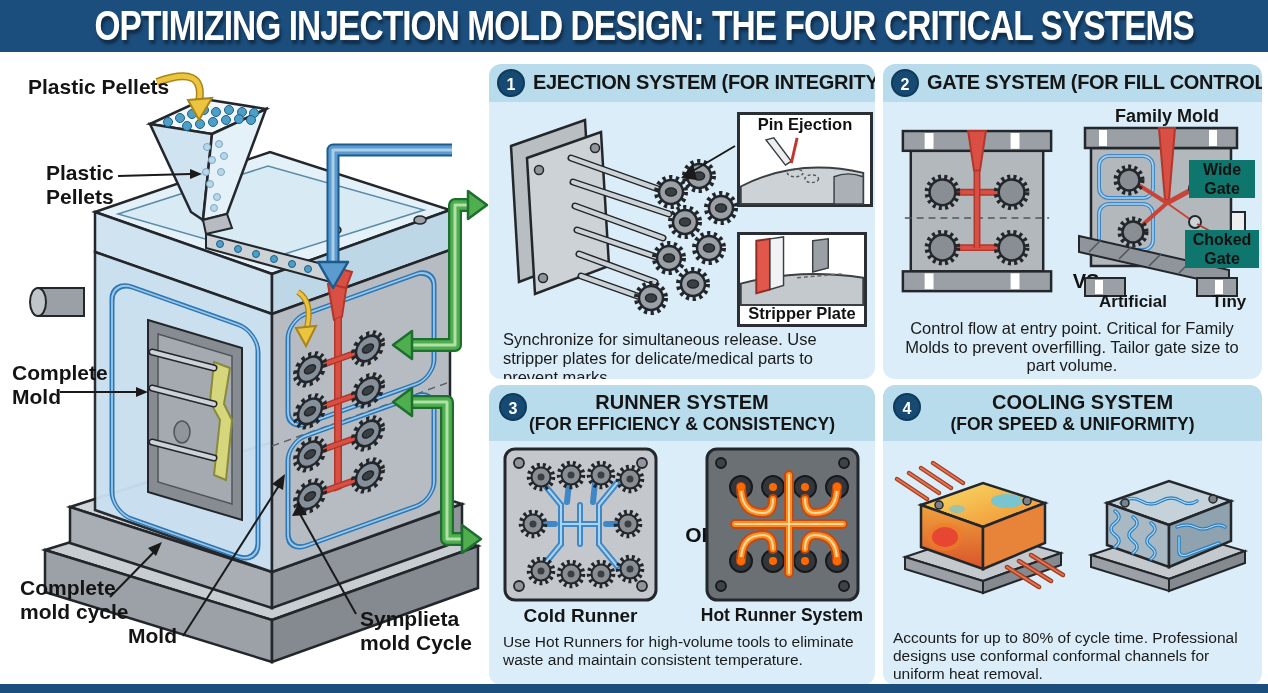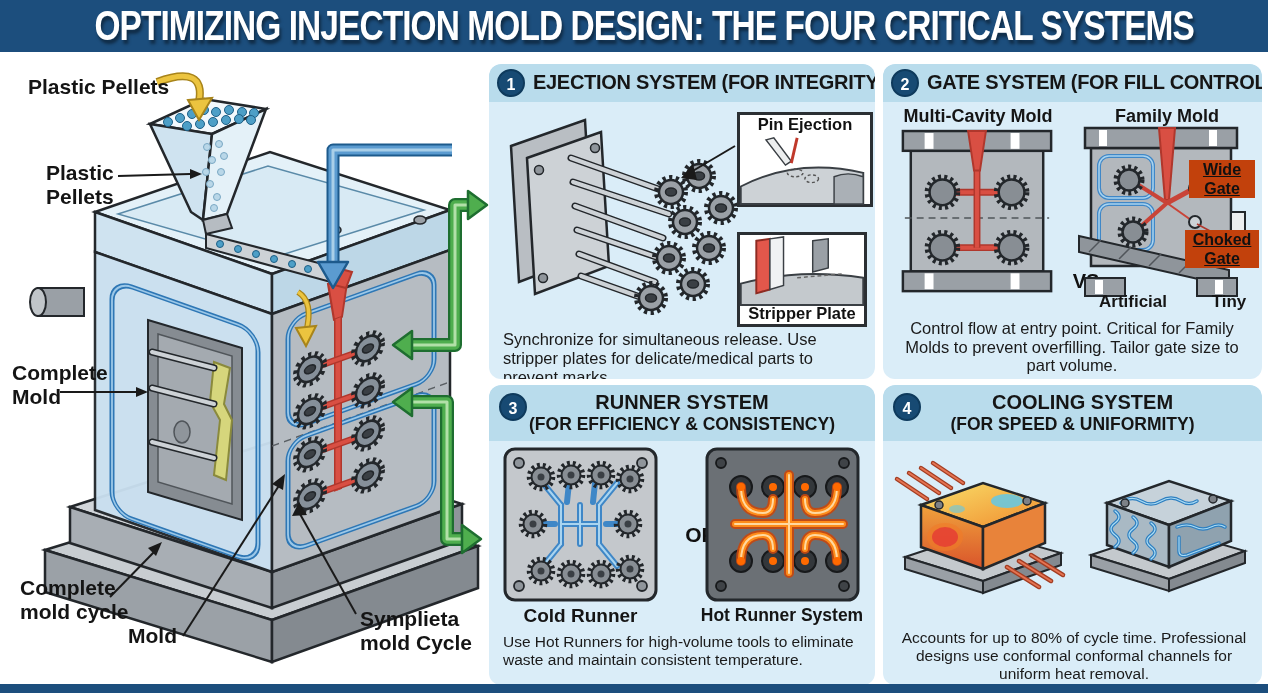--- a/index.html
+++ b/index.html
@@ -23,22 +23,22 @@
   .badge{position:absolute;width:28px;height:28px;border-radius:50%;background:#174a73;
          border:2px solid #0e3a5c;color:#fff;font-weight:bold;font-size:16px;line-height:28px;
          text-align:center;box-sizing:border-box;}
   .ptitle{position:absolute;font-weight:bold;font-size:20px;letter-spacing:-.3px;white-space:nowrap;}
   .ptitle2{position:absolute;left:0;right:0;text-align:center;font-weight:bold;white-space:nowrap;}
   .body-text{position:absolute;color:#1a1a1a;}
   .sub-label{position:absolute;font-weight:bold;text-align:center;}
   .inset{position:absolute;background:#ffffff;border:3px solid #2b2f33;box-sizing:border-box;}
   .inset .cap{display:block;text-align:center;font-size:16.5px;font-weight:600;line-height:19px;color:#111;}
   .vs-label{position:absolute;font-weight:bold;color:#111;text-align:center;}
-  .gate-label{position:absolute;background:#c2410c;padding:0 2px;font-size:16px;font-weight:600;
-              line-height:19px;text-align:center;color:#111;text-decoration:underline;}
+  .gate-label{position:absolute;background:#0f766e;padding:0 2px;font-size:16px;font-weight:600;
+              line-height:19px;text-align:center;color:#111;}
   svg{position:absolute;overflow:visible;}
   svg text{font-family:"Liberation Sans", sans-serif;}
   .diag-label{font-size:21px;font-weight:600;fill:#141414;}
 </style>
 </head>
 <body>
 
 <div class="page">
 
   <div class="title-bar">
@@ -306,21 +306,20 @@
     </div>
 
     <div class="body-text" style="left:14px;top:266px;width:362px;font-size:16.5px;line-height:19px;">Synchronize for simultaneous release. Use stripper plates for delicate/medical parts to prevent marks.</div>
   </div>
 
   <div class="panel" id="panel2">
     <div class="panel-band band-1"></div>
     <div class="badge" style="left:8px;top:5px;">2</div>
     <div class="ptitle" style="left:44px;top:7px;">GATE SYSTEM (FOR FILL CONTROL)</div>
 
-    <div class="sub-label" style="left:0;top:42px;width:190px;font-size:18px;">Multi-Cavity Mold</div>
     <div class="sub-label" style="left:190px;top:42px;width:188px;font-size:18px;">Family Mold</div>
 
     <svg style="left:10px;top:66px;" width="168" height="178" viewBox="0 0 170 178">
       <defs>
         <g id="gearF">
           <circle r="15.5" fill="none" stroke="#23272b" stroke-width="5" stroke-dasharray="3 3.2"></circle>
           <circle r="13" fill="#888e94" stroke="#23272b" stroke-width="2.5"></circle>
         </g>
       </defs>
       <rect x="18" y="20" width="134" height="122" fill="#b3b8bd" stroke="#23272b" stroke-width="2.5"></rect>
@@ -566,17 +565,17 @@
           <path d="M 74 74 q 8 6 0 12 q -8 6 0 12 q 8 6 0 12"></path>
           <path d="M 100 78 q 10 -4 18 0 q 8 4 16 0 q 8 -4 14 0"></path>
           <path d="M 102 88 v 14 q 0 6 8 4 l 32 -12"></path>
         </g>
       </g>
       <circle cx="48" cy="54" r="4" fill="#7c8187" stroke="#23272b" stroke-width="1.5"></circle>
       <circle cx="136" cy="50" r="4" fill="#7c8187" stroke="#23272b" stroke-width="1.5"></circle>
     </svg>
 
 
-    <div class="body-text" style="left:10px;top:244px;width:362px;font-size:15.5px;line-height:18px;text-align:center;">Accounts for up to 80% of cycle time. Professional designs use conformal conformal channels for uniform heat removal.</div>
+    <div class="body-text" style="left:10px;top:244px;width:362px;font-size:15.5px;line-height:18px;">Accounts for up to 80% of cycle time. Professional designs use conformal conformal channels for uniform heat removal.</div>
   </div>
 
   <div class="bottom-strip"></div>
 </div>
 
 </body></html>

